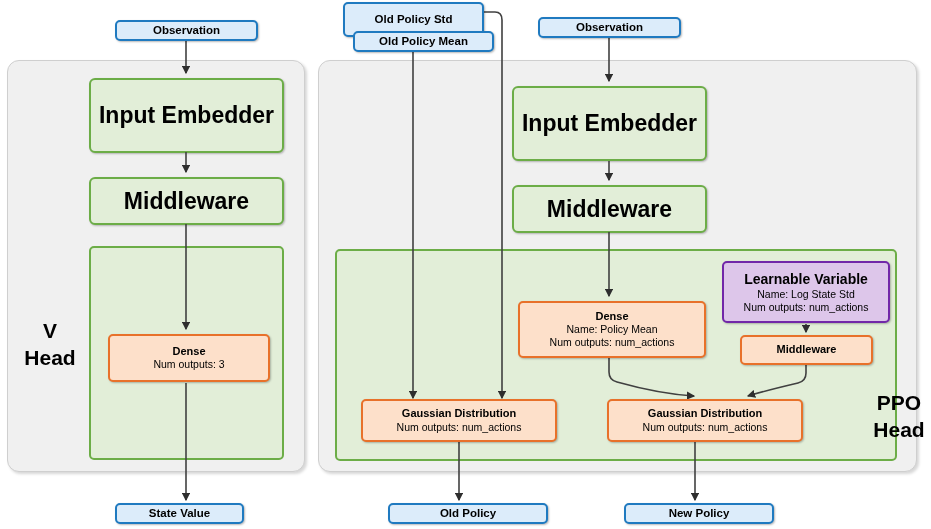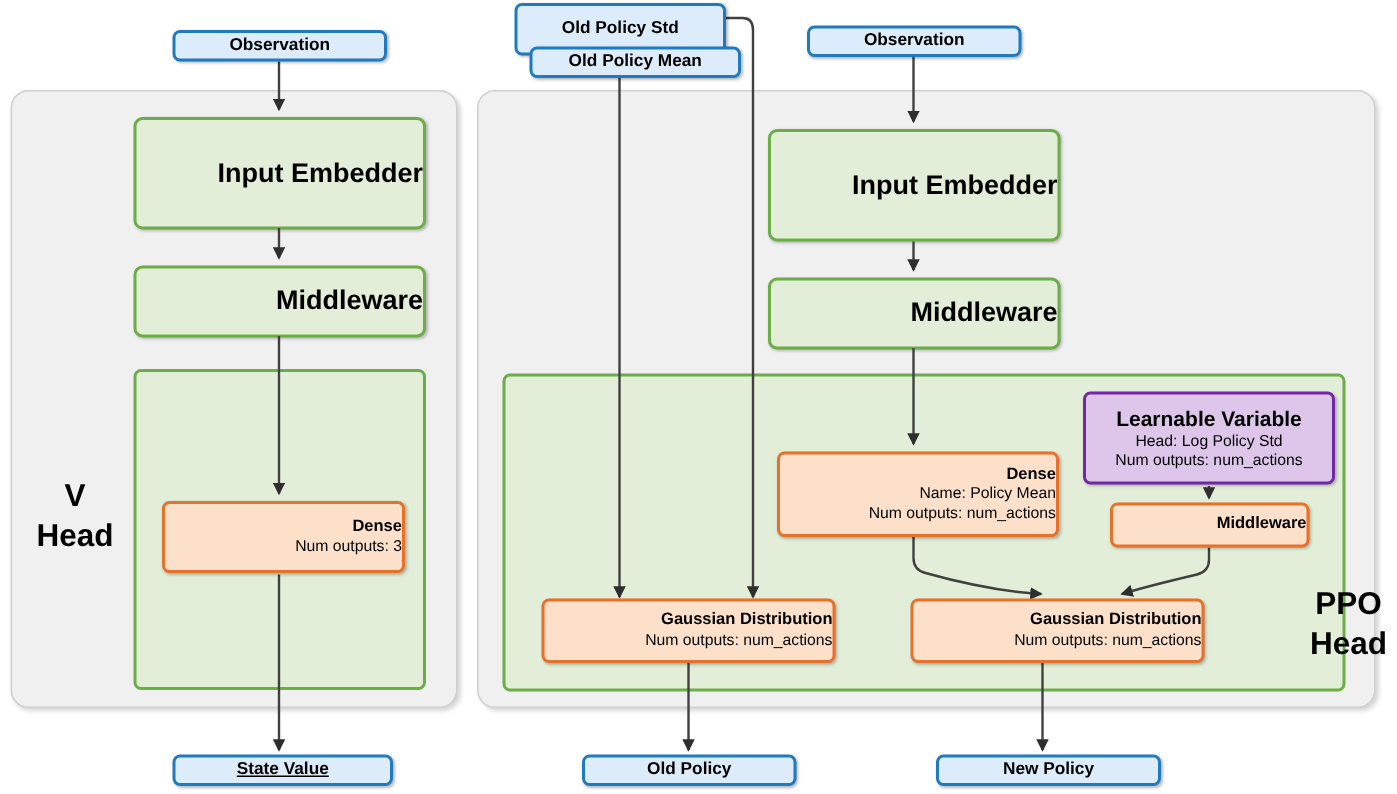--- a/index.html
+++ b/index.html
@@ -49,41 +49,39 @@
   
   .green-box {
     background: #e2eed8;
     border: 2px solid #6cad47;
     border-radius: 6px;
     color: #000000;
     box-shadow: 1px 1px 2px rgba(0,0,0,0.25);
     z-index: 3;
   }
   .green-box.titlebig {
-    font-size: 18px;
-    font-weight: bold;
-    align-items: flex-end;
+    font-size: 23px;
+    font-weight: bold;
   }
   
   .green-region {
     background: #e2eed8;
     border: 2px solid #6cad47;
     border-radius: 5px;
     z-index: 2;
   }
   
   .orange-box {
     background: #fde0ca;
     border: 2px solid #e8712a;
     border-radius: 5px;
     color: #000000;
     font-size: 10.5px;
     box-shadow: 1px 1px 2px rgba(0,0,0,0.25);
     z-index: 5;
-    align-items: flex-end;
   }
   .orange-box .hd {
     font-weight: bold;
     font-size: 11px;
   }
   
   .purple-box {
     background: #ddc6ea;
     border: 2px solid #7127a8;
     border-radius: 5px;
@@ -214,43 +212,43 @@
   </div>
 
   <div class="node orange-box" style="left:518px; top:301px; width:188px; height:57px;">
     <span class="hd">Dense</span>
     <span>Name: Policy Mean</span>
     <span>Num outputs: num_actions</span>
   </div>
 
   <div class="node purple-box" style="left:722px; top:261px; width:168px; height:62px;">
     <span class="hd">Learnable Variable</span>
-    <span>Head: Log Policy Std</span>
+    <span>Name: Log State Std</span>
     <span>Num outputs: num_actions</span>
   </div>
 
   <div class="node orange-box" style="left:740px; top:335px; width:133px; height:30px;">
     <span class="hd">Middleware</span>
   </div>
 
   <div class="node orange-box" style="left:361px; top:399px; width:196px; height:43px;">
     <span class="hd">Gaussian Distribution</span>
     <span>Num outputs: num_actions</span>
   </div>
 
   <div class="node orange-box" style="left:607px; top:399px; width:196px; height:43px;">
     <span class="hd">Gaussian Distribution</span>
     <span>Num outputs: num_actions</span>
   </div>
 
-  <div class="node io-box" style="left:115px; top:503px; width:147px; height:21px;text-decoration:underline;">
+  <div class="node io-box" style="left:115px; top:503px; width:129px; height:21px;">
     <span>State Value</span>
   </div>
 
-  <div class="node io-box" style="left:388px; top:503px; width:143px; height:21px;">
+  <div class="node io-box" style="left:388px; top:503px; width:160px; height:21px;">
     <span>Old Policy</span>
   </div>
 
   <div class="node io-box" style="left:624px; top:503px; width:150px; height:21px;">
     <span>New Policy</span>
   </div>
 
 </div>
 
 </body></html>

